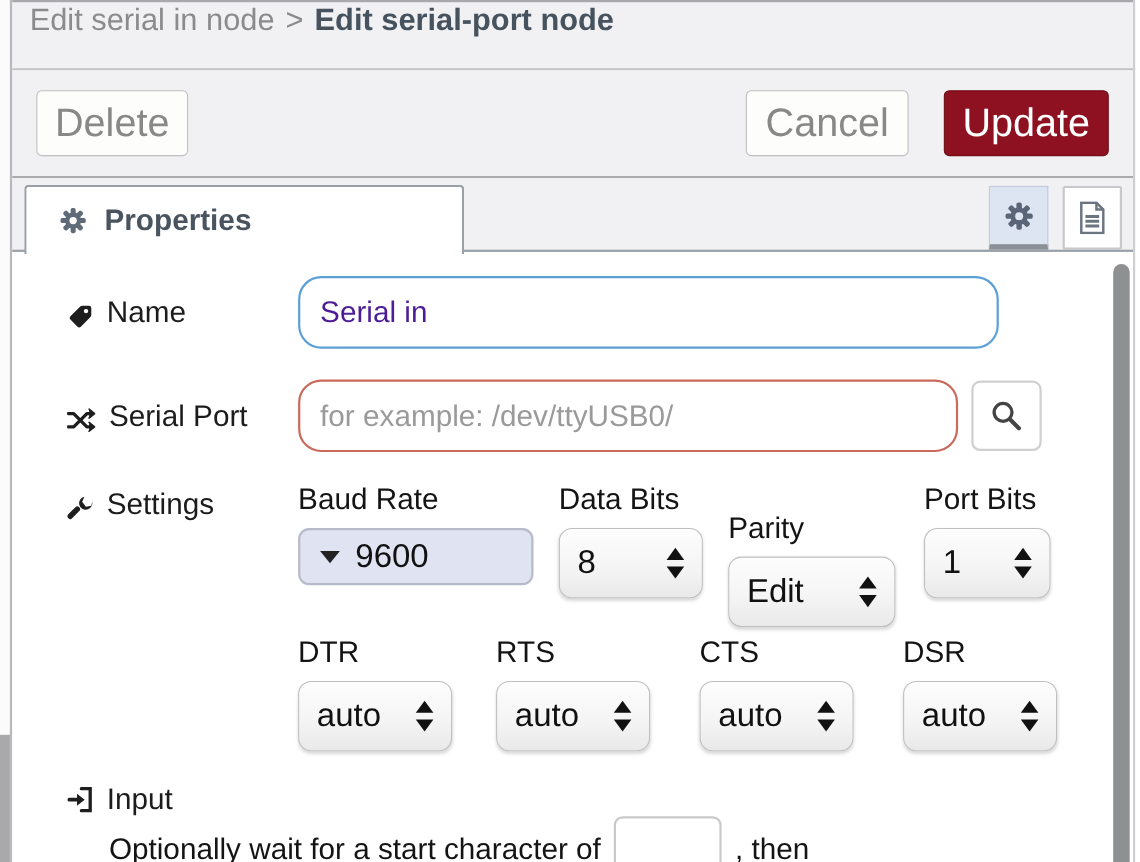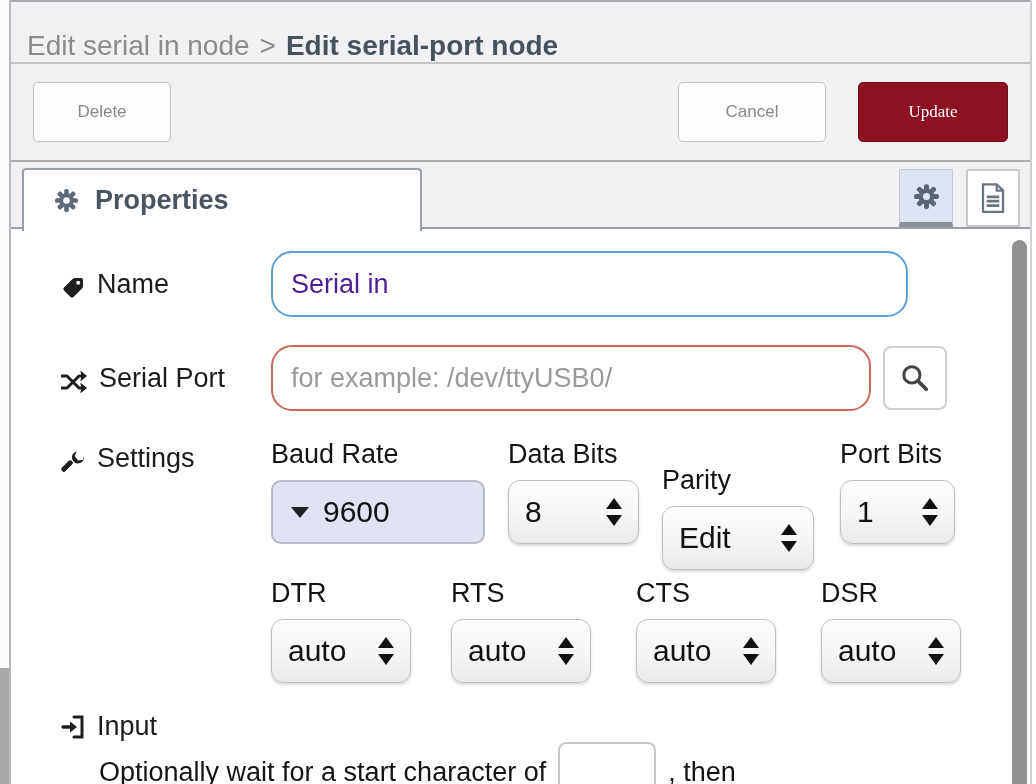--- a/index.html
+++ b/index.html
@@ -11,33 +11,33 @@
   
   .left-gutter { position:absolute; left:0; top:0; width:11px; height:784px;
                  background:#fbfbfb; border-right:2px solid #b9b9bd; z-index:5; }
   .left-thumb  { position:absolute; left:0; top:668px; width:9px; height:116px; background:#a9a9ab; }
 
   
   .dialog { position:absolute; left:11px; top:0; width:1021px; height:784px;
             border-right:2px solid #cfcfd2; background:#fff; }
 
   .header { height:64px; background:#f1f1f3; border-top:2px solid #a9a9ad; border-bottom:2px solid #c4c4c6;
-            display:flex; align-items:flex-end; padding-left:16px; font-size:28px; }
+            display:flex; align-items:flex-start; padding-left:16px; font-size:28px; }
   .header .dim { color:#8b8b8b; }
   .header .sep { color:#8b8b8b; margin:0 10px; }
   .header .strong { color:#46525e; font-weight:bold; }
 
   .toolbar { height:98px; background:#f1f1f3; border-bottom:2px solid #ababad;
              display:flex; align-items:center; padding:0 22px; }
-  .btn { height:60px; border-radius:5px; font-size:17px; display:flex; align-items:center;
+  .btn { height:60px; border-radius:5px; font-size:36px; display:flex; align-items:center;
          justify-content:center; cursor:pointer; }
   .btn-plain { background:#fdfdfb; border:1px solid #bfbfbf; box-shadow:inset 0 0 0 3px #fdfdfb; color:#888; }
   .btn-delete { width:138px; }
   .btn-cancel { width:148px; margin-left:auto; }
-  .btn-update { width:150px; margin-left:32px; background:#8d1120; border:1px solid #700d19; color:#fff;font-family:Liberation Serif, serif; }
+  .btn-update { width:150px; margin-left:32px; background:#8d1120; border:1px solid #700d19; color:#fff; }
 
   .tabbar { position:relative; height:67px; background:#f1f1f3; border-bottom:2px solid #9aa0a8; }
   .tab { position:absolute; left:11px; top:6px; width:400px; height:63px; background:#fff;
          border:2px solid #9aa0a8; border-bottom:none; border-radius:4px 4px 0 0;
          display:flex; align-items:center; gap:16px; padding-left:30px; z-index:2; }
   .tab-label { font-size:27px; font-weight:bold; color:#49545f; }
 
   .tab-tools { position:absolute; right:10px; top:7px; display:flex; gap:13px; }
   .tool-btn { width:54px; height:58px; display:flex; align-items:center; justify-content:center; cursor:pointer; }
   .tool-btn.active { background:#dde4f2; border:1px solid #c3cada; border-bottom:5px solid #8b8f96; }
@@ -55,21 +55,21 @@
   .port-input { width:600px; border:2px solid #c96a5c; }
   .port-input::placeholder { color:#9a9a9a; opacity:1; }
   .search-btn { width:64px; height:64px; margin-left:12px; background:#fff; border:2px solid #cfcfcf;
                 border-radius:8px; display:flex; align-items:center; justify-content:center; cursor:pointer; }
 
   .settings-grid { display:flex; flex-direction:column; gap:8px; }
   .sg-row { display:flex; }
   .stack { display:flex; flex-direction:column; }
   .stack-label { font-size:27px; margin-bottom:10px; color:#141414; }
 
-  .baud-box { width:214px; height:64px; background:#e0e3f2; border:2px solid #b7bac8; border-radius:10px;
+  .baud-box { width:214px; height:52px; background:#e0e3f2; border:2px solid #b7bac8; border-radius:10px;
               display:flex; align-items:center; padding-left:18px; gap:14px; cursor:pointer; }
   .baud-box .caret { width:0; height:0; border-left:9px solid transparent; border-right:9px solid transparent;
                      border-top:11px solid #222; }
   .baud-value { font-size:30px; color:#111; }
 
   .sel { height:64px; border:1px solid #bfbfbf; border-radius:12px; cursor:pointer;
          background:linear-gradient(180deg,#fdfdfd 0%,#f5f5f5 55%,#e9e9ea 100%);
          box-shadow:0 2px 3px rgba(0,0,0,0.15), inset 0 1px 0 #fff;
          display:flex; align-items:center; justify-content:space-between; padding:0 16px; }
   .sel-value { font-size:30px; color:#111; }

